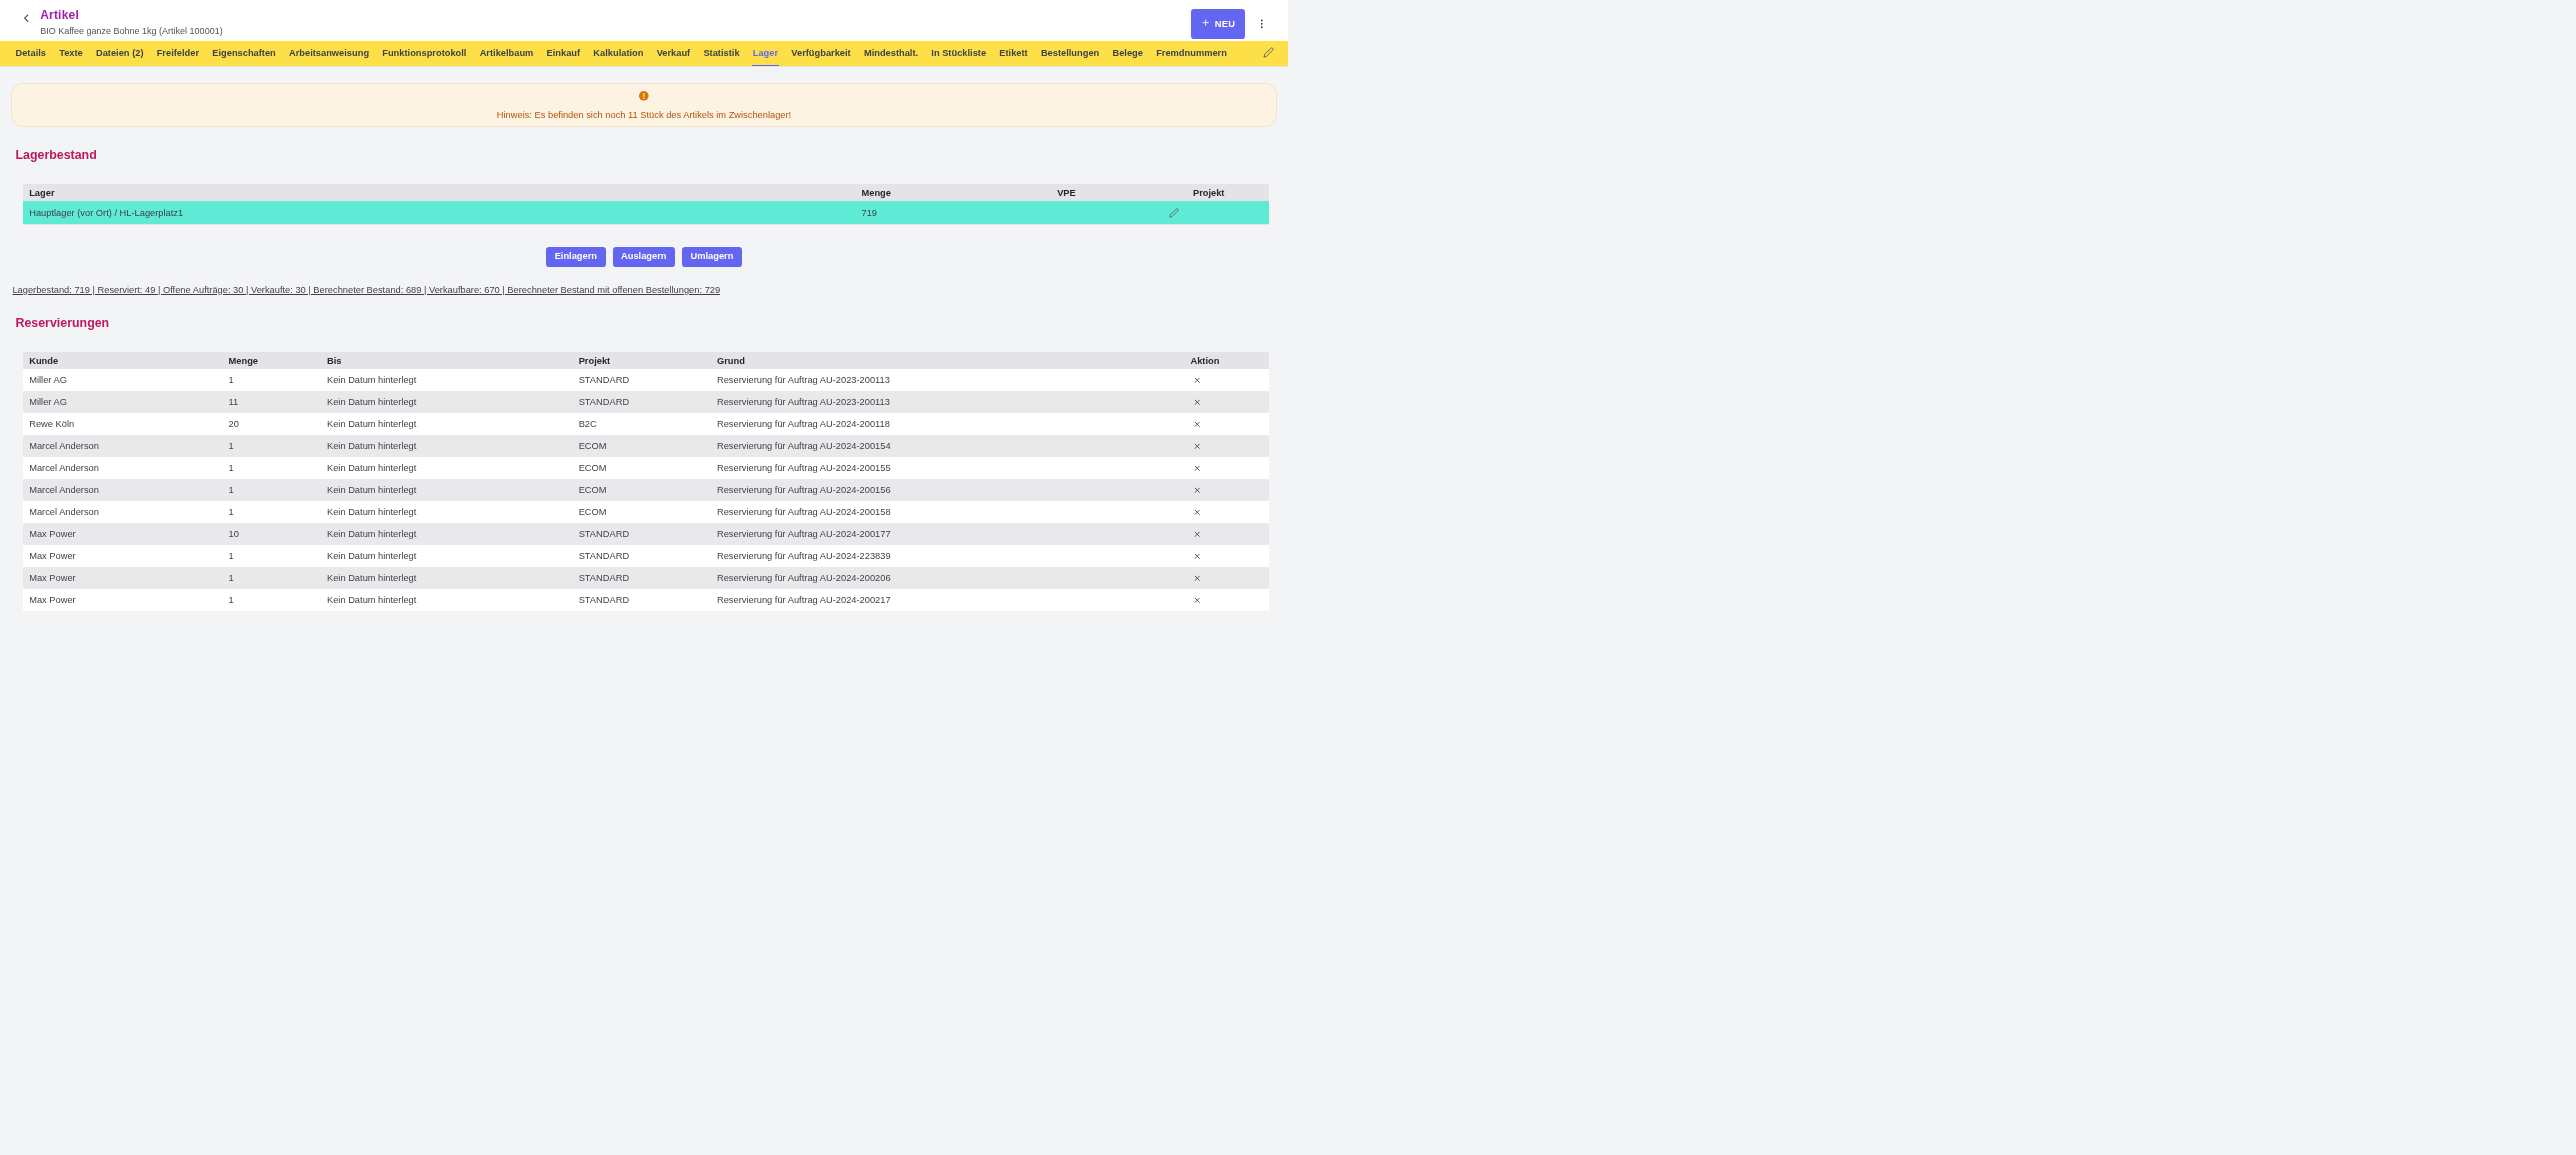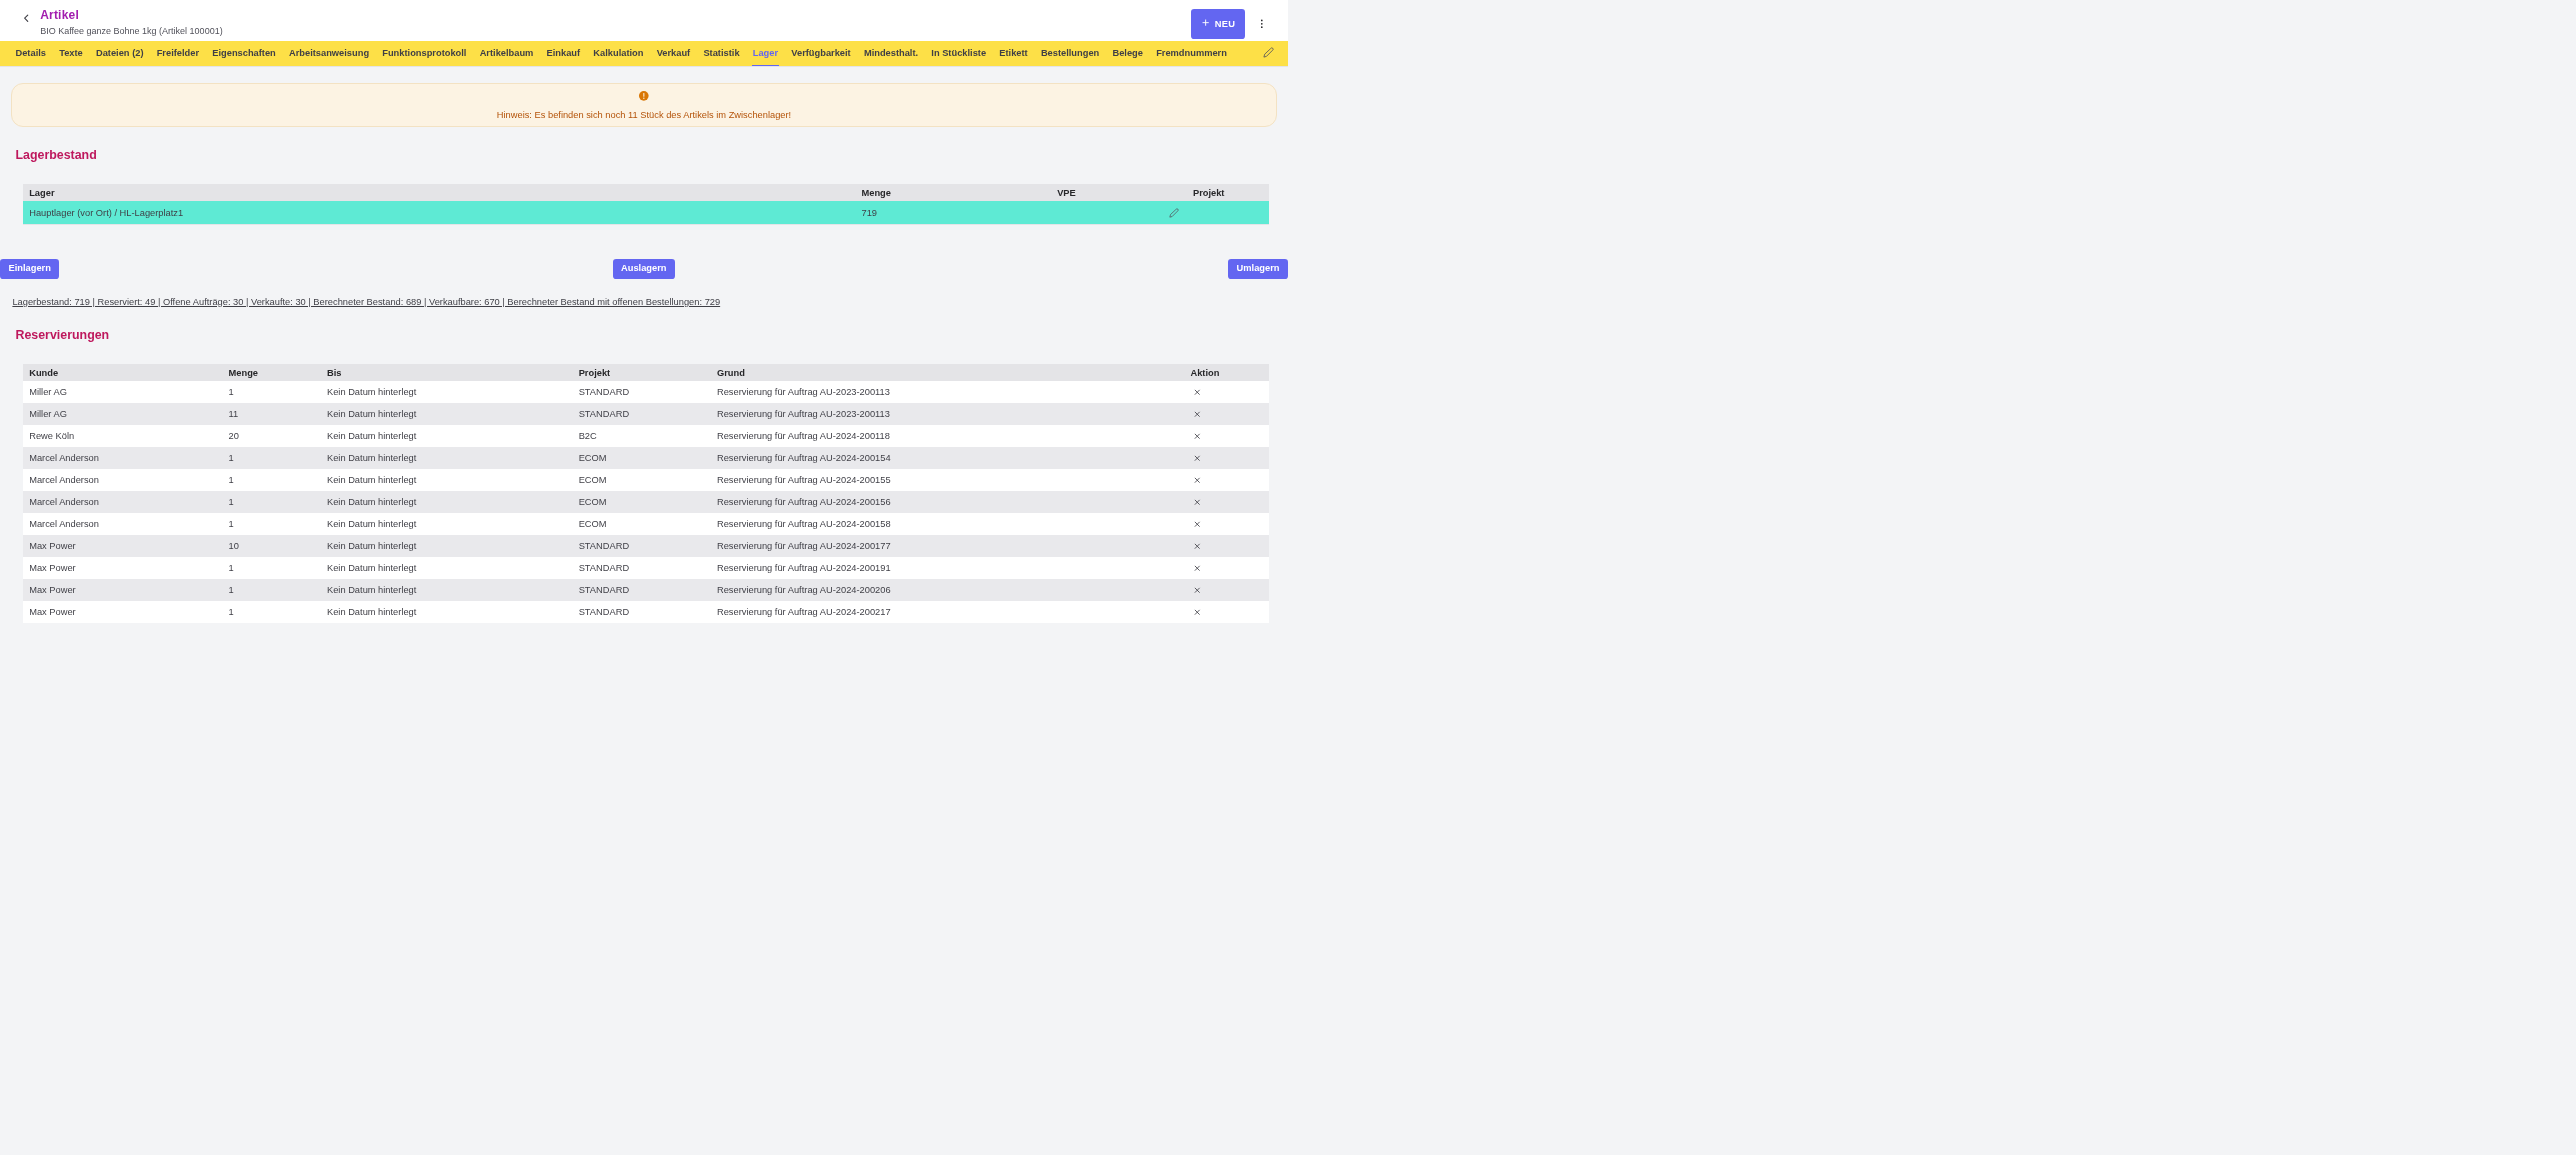--- a/index.html
+++ b/index.html
@@ -88,21 +88,21 @@
     padding:4.7px 6.2px; height:22px; vertical-align:middle;
     overflow:hidden; white-space:nowrap;
   }
   .stock-table tbody tr { background:#5eead4; border-bottom:0.8px solid #e4e4e7; }
   .vpe-cell { text-align:right; }
   .icon-btn {
     background:none; border:none; cursor:pointer; color:#52525b;
     line-height:0; padding:1.6px; vertical-align:middle;
   }
 
-  .action-buttons { display:flex; justify-content:space-between; gap:0; margin-top:34px; }
+  .action-buttons { display:flex; justify-content:center; gap:7px; margin-top:22px; }
   .action-btn {
     background:var(--accent,#6366f1); color:#fff;
     border:none; border-radius:3.1px;
     font-size:9.3px; font-weight:bold;
     padding:5.4px 8.5px; cursor:pointer; line-height:1;
   }
 
   .summary { margin:18px 0 0 12.4px; font-size:9.3px; color:#3f3f46;text-decoration:underline; }
 
   .res-table tbody tr:nth-child(odd)  { background:#fff; }
@@ -335,21 +335,21 @@
             <td>Reservierung für Auftrag AU-2024-200177</td>
             <td class="aktion-cell"><button class="x-btn"><span><svg viewBox="0 0 24 24" width="8.5" height="8.5" fill="none" stroke="currentColor" stroke-width="2.4" stroke-linecap="round">
                     <path d="M18 6 6 18M6 6l12 12"></path>
                   </svg></span></button></td>
           </tr>
           <tr>
             <td>Max Power</td>
             <td>1</td>
             <td>Kein Datum hinterlegt</td>
             <td>STANDARD</td>
-            <td>Reservierung für Auftrag AU-2024-200191</td>
+            <td>Reservierung für Auftrag AU-2024-223839</td>
             <td class="aktion-cell"><button class="x-btn"><span><svg viewBox="0 0 24 24" width="8.5" height="8.5" fill="none" stroke="currentColor" stroke-width="2.4" stroke-linecap="round">
                     <path d="M18 6 6 18M6 6l12 12"></path>
                   </svg></span></button></td>
           </tr>
           <tr>
             <td>Max Power</td>
             <td>1</td>
             <td>Kein Datum hinterlegt</td>
             <td>STANDARD</td>
             <td>Reservierung für Auftrag AU-2024-200206</td>

